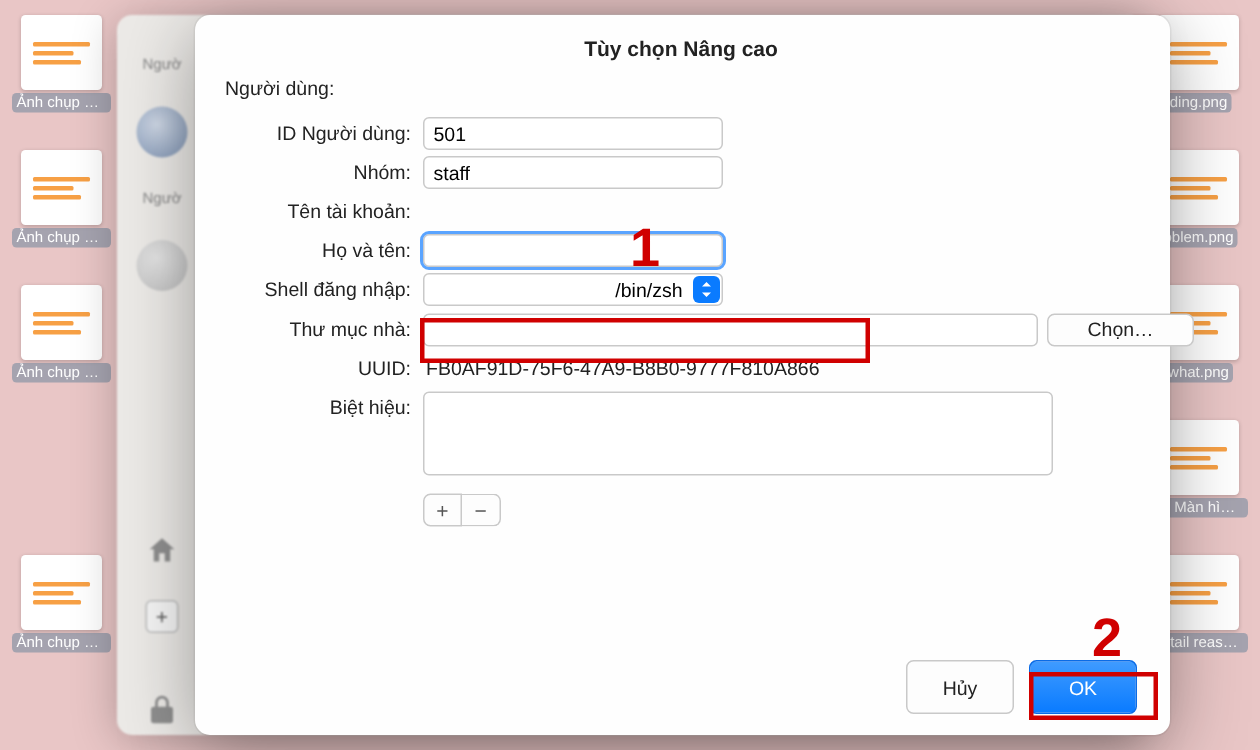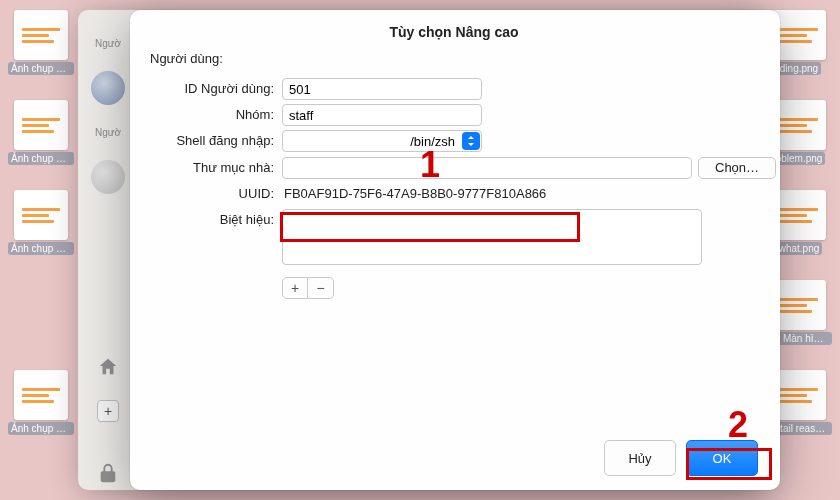--- a/index.html
+++ b/index.html
@@ -113,21 +113,21 @@
   .pm-btn {
     width:26px; height:22px; border:1px solid #c9c9c9; background:#fdfdfd;
     display:flex;align-items:center;justify-content:center;
     font-size:14px; color:#555;
   }
   .pm-btn:first-child { border-radius:5px 0 0 5px; }
   .pm-btn:last-child  { border-left:none; border-radius:0 5px 5px 0; }
 
   .choose-btn {
     height: 22px; border:1px solid #c9c9c9; border-radius:5px;
-    background:#fdfdfd; padding: 0 16px; font-size:13px; color:#222;
+    background:#fdfdfd; padding: 0 26px; font-size:13px; color:#222;
     margin-left:auto;
   }
 
   .dialog-footer {
     margin-top:auto; display:flex; justify-content:flex-end; gap:10px;
     align-items:center;
   }
   .btn {
     height: 36px; min-width: 72px; border-radius:5px;
     border:1px solid #c9c9c9; background:#fdfdfd;
@@ -283,20 +283,32 @@
           <input class="text-input" value="501" style="">
         </div>
     </div>
     <div class="field-row">
       <div class="field-label">Nhóm:</div>
       <div class="field-value">
           <input class="text-input" value="staff" style="">
         </div>
     </div>
     <div class="field-row">
+      <div class="field-label">Tên tài khoản:</div>
+      <div class="field-value">
+          <span class="readonly-val"></span>
+        </div>
+    </div>
+    <div class="field-row">
+      <div class="field-label">Họ và tên:</div>
+      <div class="field-value">
+          <input class="text-input" style="width: 200px; outline: rgb(90, 164, 255) solid 2px;" value="">
+        </div>
+    </div>
+    <div class="field-row">
       <div class="field-label">Shell đăng nhập:</div>
       <div class="field-value">
         <div class="select-wrap">
           <input class="text-input" value="/bin/zsh" style="">
           <div class="select-caret">
             <svg viewBox="0 0 10 10">
                 <path d="M5 0l3 3H2zM5 10L2 7h6z"></path>
               </svg>
           </div>
         </div>

